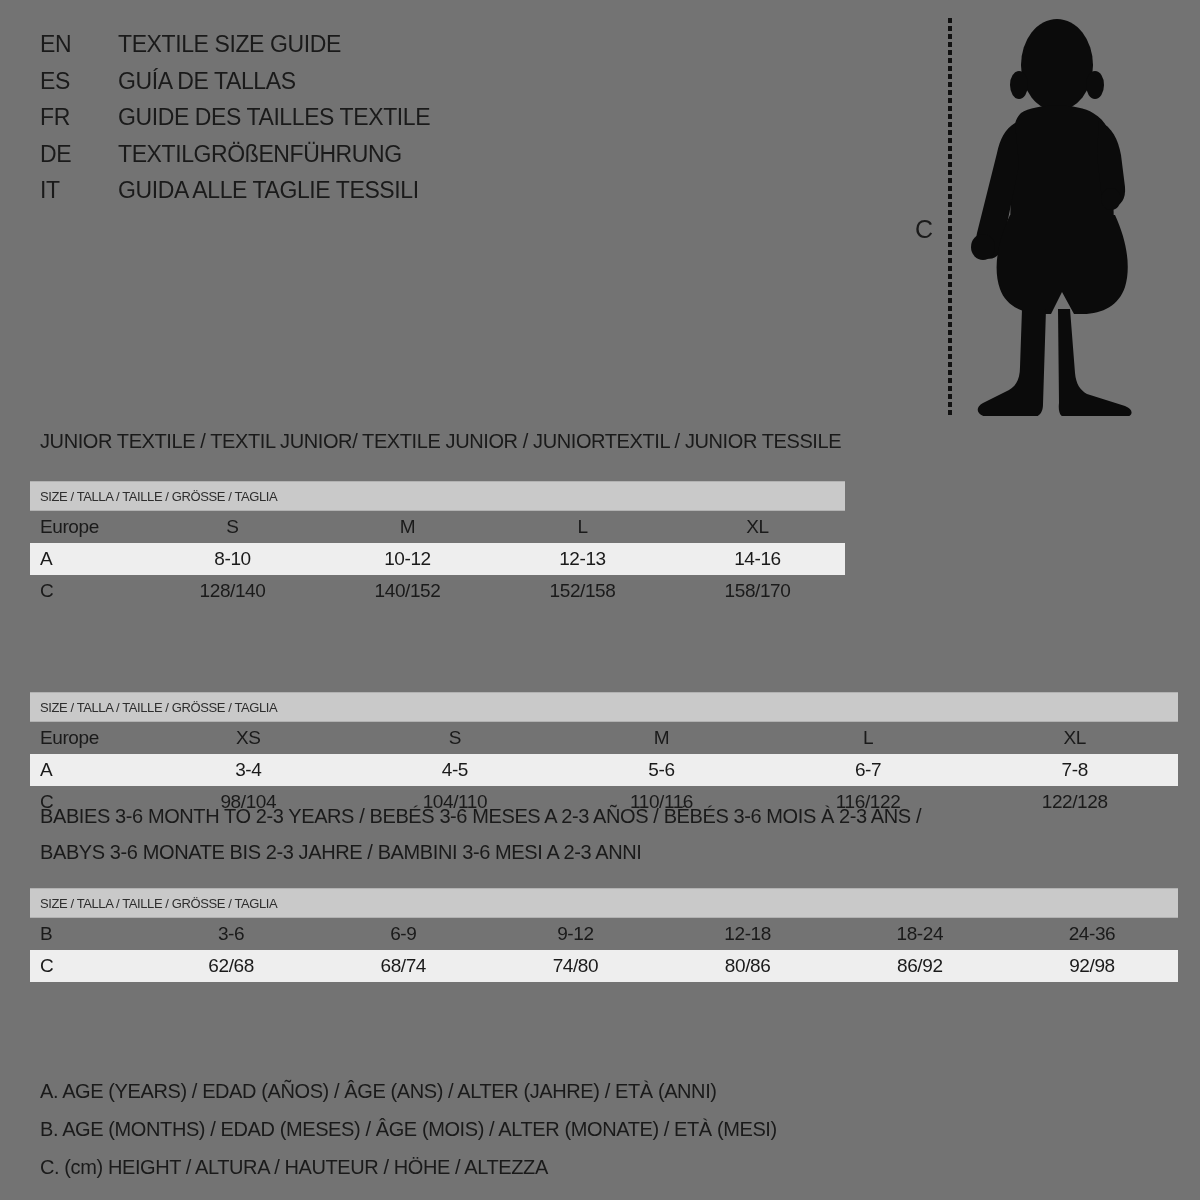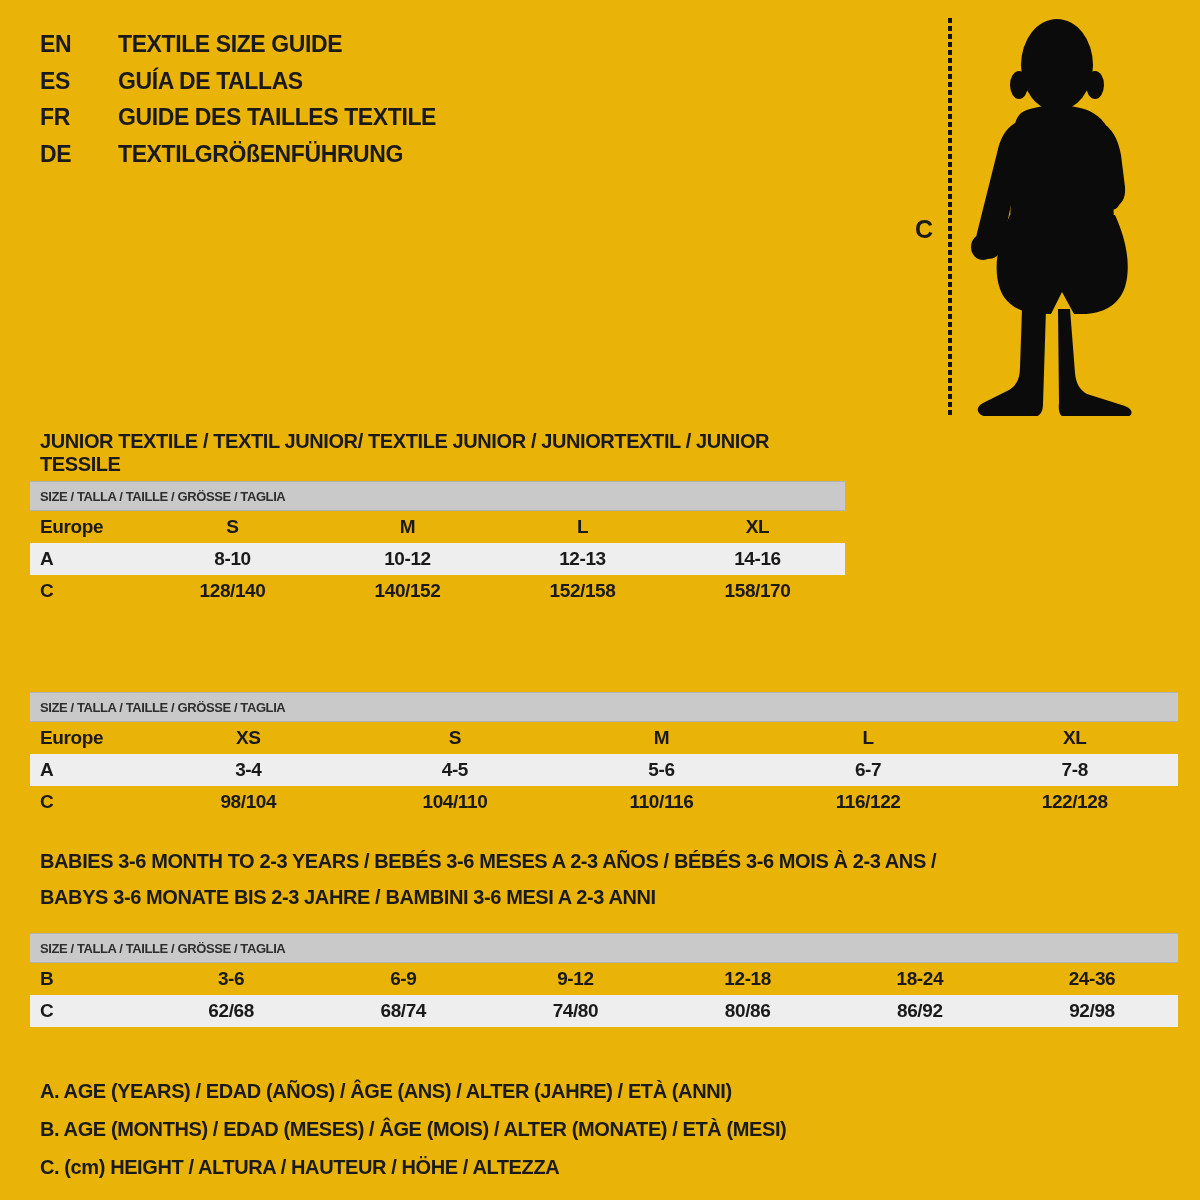--- a/index.html
+++ b/index.html
@@ -4,22 +4,22 @@
 <style>
   :root{
     --text:#1a1a1a;
     --bar:#c9c9c9;
     --shade:#eeeeee;
     --ink:#111111;
   }
   *{margin:0;padding:0;box-sizing:border-box;}
   body{background:#fff;font-family:"Liberation Sans",sans-serif;}
   .page{
-    position:relative;width:1200px;height:1200px;background:#eab308;
-    color:var(--text);font-weight:bold;letter-spacing:-0.4px;overflow:hidden;
+    position:relative;width:1200px;height:1200px;background:#737373;
+    color:var(--text);font-weight:normal;letter-spacing:-0.4px;overflow:hidden;
   }
 
   
   .langs{position:absolute;left:40px;top:26px;}
   .lang-row{display:flex;font-size:23px;line-height:36.6px;}
   .lang-code{width:78px;}
 
   
   .figure{position:absolute;left:905px;top:12px;width:290px;height:410px;}
   .dash-line{
@@ -61,20 +61,24 @@
       <span class="lang-code">ES</span>
       <span class="lang-label">GUÍA DE TALLAS</span>
     </div>
     <div class="lang-row">
       <span class="lang-code">FR</span>
       <span class="lang-label">GUIDE DES TAILLES TEXTILE</span>
     </div>
     <div class="lang-row">
       <span class="lang-code">DE</span>
       <span class="lang-label">TEXTILGRÖßENFÜHRUNG</span>
+    </div>
+    <div class="lang-row">
+      <span class="lang-code">IT</span>
+      <span class="lang-label">GUIDA ALLE TAGLIE TESSILI</span>
     </div>
   </div>
 
   <div class="figure">
     <div class="dash-line"></div>
     <div class="c-label">C</div>
     <svg width="178" height="402" viewBox="0 0 178 400" aria-hidden="true">
       <g fill="#0b0b0b">
         <ellipse cx="92" cy="50" rx="36" ry="46"></ellipse>
         <ellipse cx="54" cy="70" rx="9" ry="14"></ellipse>
@@ -142,21 +146,21 @@
           <div class="tlabel">C</div>
           <div class="tcell">98/104</div>
           <div class="tcell">104/110</div>
           <div class="tcell">110/116</div>
           <div class="tcell">116/122</div>
           <div class="tcell">122/128</div>
         </div>
       </div>
   </div>
 
-  <div class="section" style="left:30px;top:843px;width:1148px;height:182px;">
+  <div class="section" style="left:30px;top:798px;width:1148px;height:182px;">
     <div class="section-title" style="line-height:36px;">BABIES 3-6 MONTH TO 2-3 YEARS / BEBÉS 3-6 MESES A 2-3 AÑOS / BÉBÉS 3-6 MOIS À 2-3 ANS /</div>
     <div class="section-title" style="line-height:36px;">BABYS 3-6 MONATE BIS 2-3 JAHRE / BAMBINI 3-6 MESI A 2-3 ANNI</div>
     <div class="size-table" style="top:90px;">
         <div class="thead">SIZE / TALLA / TAILLE / GRÖSSE / TAGLIA</div>
         <div class="trow">
           <div class="tlabel">B</div>
           <div class="tcell">3-6</div>
           <div class="tcell">6-9</div>
           <div class="tcell">9-12</div>
           <div class="tcell">12-18</div>

